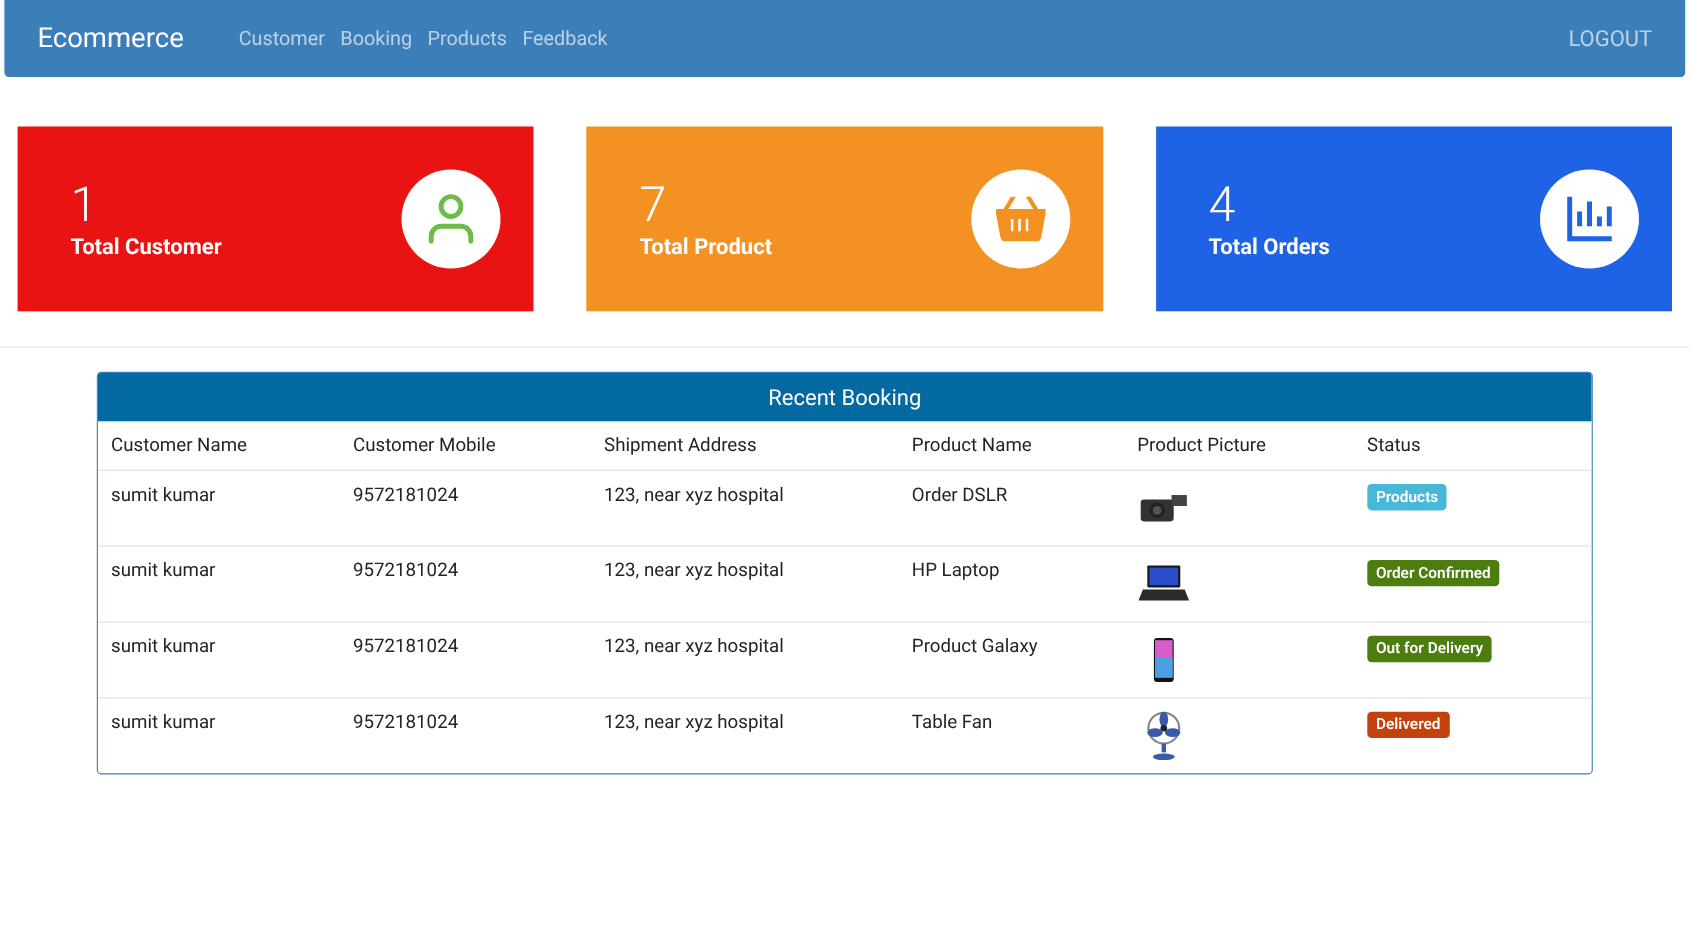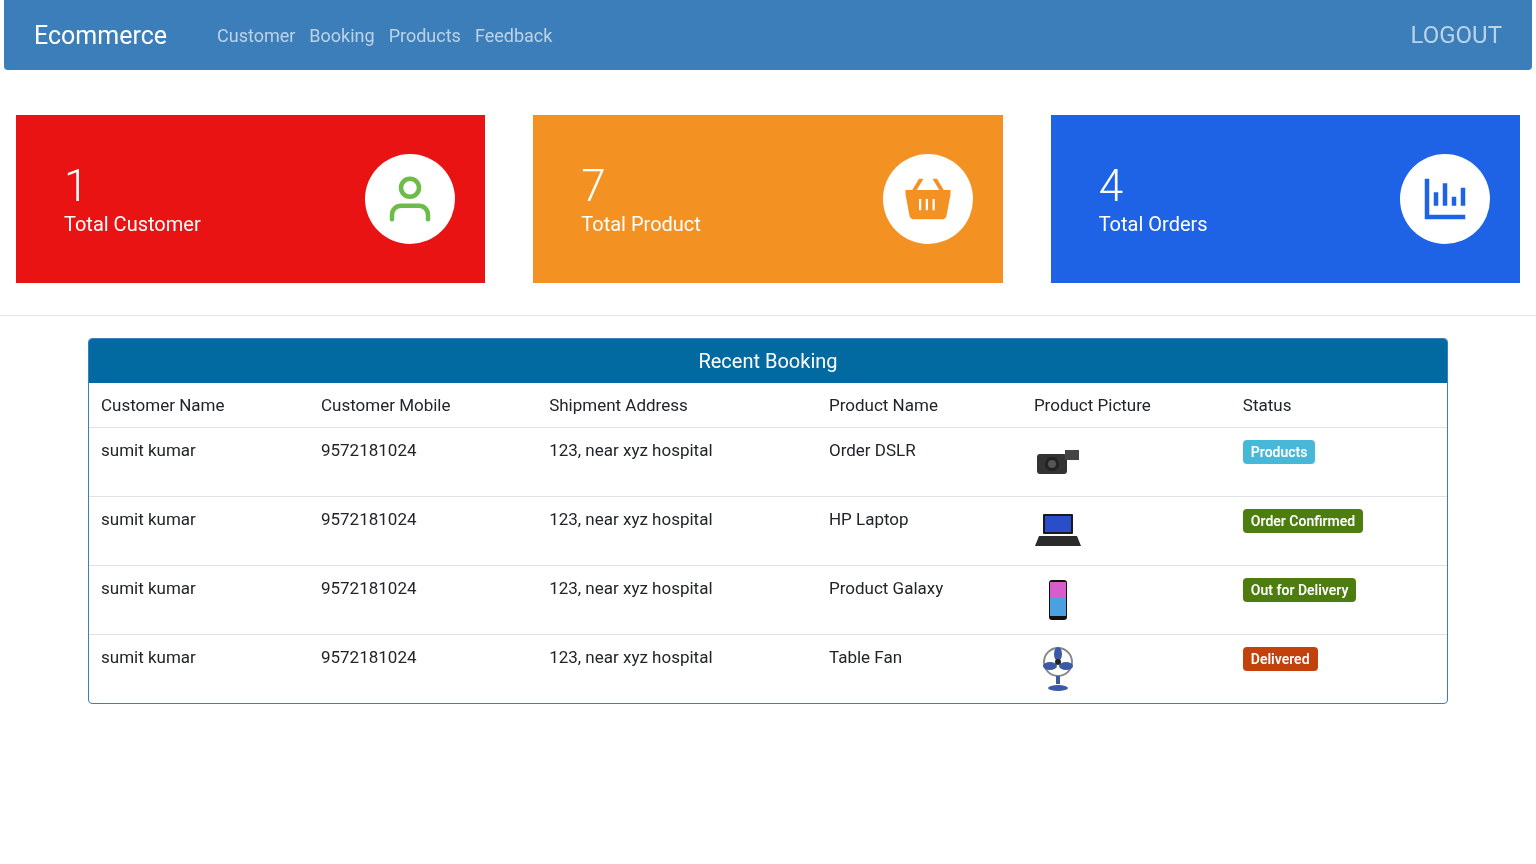--- a/index.html
+++ b/index.html
@@ -29,41 +29,41 @@
     gap: 14px;
     flex: 1;
   }
   .nav-link {
     color: rgba(255,255,255,0.65);
     font-size: 18px;
     cursor: pointer;
   }
   .nav-right {
     color: rgba(255,255,255,0.65);
-    font-size: 24px;
+    font-size: 20px;
     cursor: pointer;
   }
   .stats-row {
     display: flex;
     gap: 48px;
     padding: 45px 16px 32px 16px;
     border-bottom: 1px solid #e4e7ea;
   }
   .stat-card {
     flex: 1;
     height: 168px;
     padding: 30px 30px 30px 48px;
     display: flex;
     align-items: center;
     justify-content: space-between;
     color: #ffffff;
   }
   .stat-card .text-block { display:flex; flex-direction:column; gap:2px; }
   .stat-card .value { font-size: 44px; font-weight: 300; line-height: 1.1; }
-  .stat-card .label { font-size: 20px; font-weight: 400; text-align: right; }
+  .stat-card .label { font-size: 20px; font-weight: 700; text-align: right; }
   .stat-card .icon-circle {
     width: 90px; height: 90px; border-radius: 50%;
     background: #ffffff;
     display:flex; align-items:center; justify-content:center;
   }
   .card-red    { background: #ea1313; }
   .card-orange { background: #f39222; }
   .card-blue   { background: #1e62e5; }
   .table-wrap {
     margin: 22px 88px 40px 88px;

